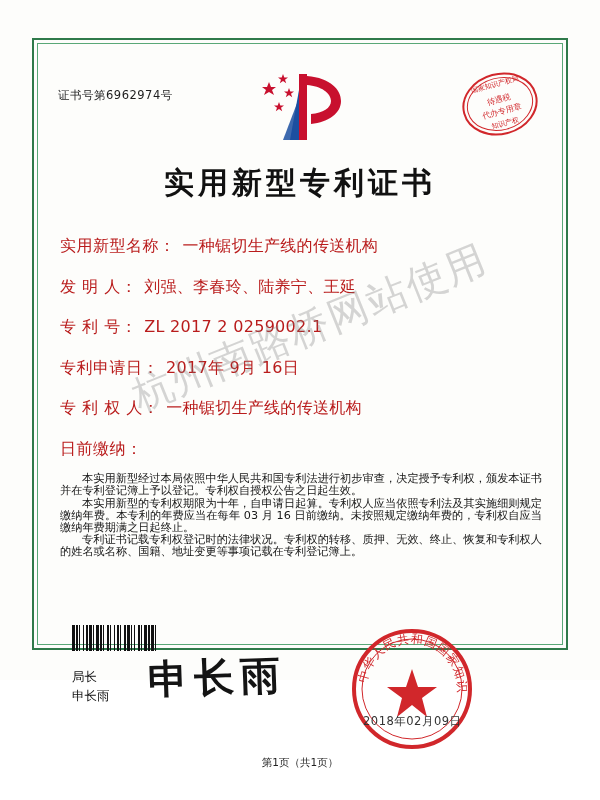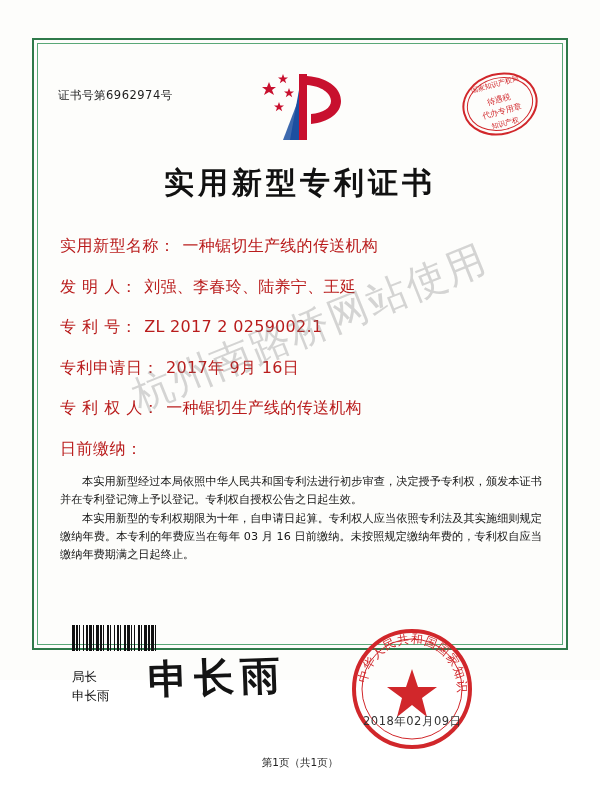--- a/index.html
+++ b/index.html
@@ -107,21 +107,21 @@
     letter-spacing: 0.3px;
   }
 
   
   .body-text {
     position: absolute;
     left: 60px;
     right: 58px;
     top: 473px;
     font-size: 11.2px;
-    line-height: 18px;
+    line-height: 12px;
     color: #161616;
     font-family: "DejaVu Sans", sans-serif;
     text-align: justify;
   }
   .body-text p {
     margin: 0 0 0.5px 0;
     text-indent: 22px;
   }
 
   
@@ -273,20 +273,21 @@
       <span class="field-value">一种锯切生产线的传送机构</span>
     </div>
     <div class="field-row">
       <span class="field-label">日前缴纳：</span>
     </div>
   </div>
 
   <div class="body-text">
     <p>本实用新型经过本局依照中华人民共和国专利法进行初步审查，决定授予专利权，颁发本证书并在专利登记簿上予以登记。专利权自授权公告之日起生效。</p>
     <p>本实用新型的专利权期限为十年，自申请日起算。专利权人应当依照专利法及其实施细则规定缴纳年费。本专利的年费应当在每年 03 月 16 日前缴纳。未按照规定缴纳年费的，专利权自应当缴纳年费期满之日起终止。</p>
+    <p>专利证书记载专利权登记时的法律状况。专利权的转移、质押、无效、终止、恢复和专利权人的姓名或名称、国籍、地址变更等事项记载在专利登记簿上。</p>
   </div>
 
   <div class="barcode">
       <i style="width: 3px; background: rgb(17, 17, 17);"></i>
       <i style="width: 1px; background: transparent;"></i>
       <i style="width: 2px; background: rgb(17, 17, 17);"></i>
       <i style="width: 1px; background: transparent;"></i>
       <i style="width: 1px; background: rgb(17, 17, 17);"></i>
       <i style="width: 3px; background: transparent;"></i>
       <i style="width: 1px; background: rgb(17, 17, 17);"></i>

